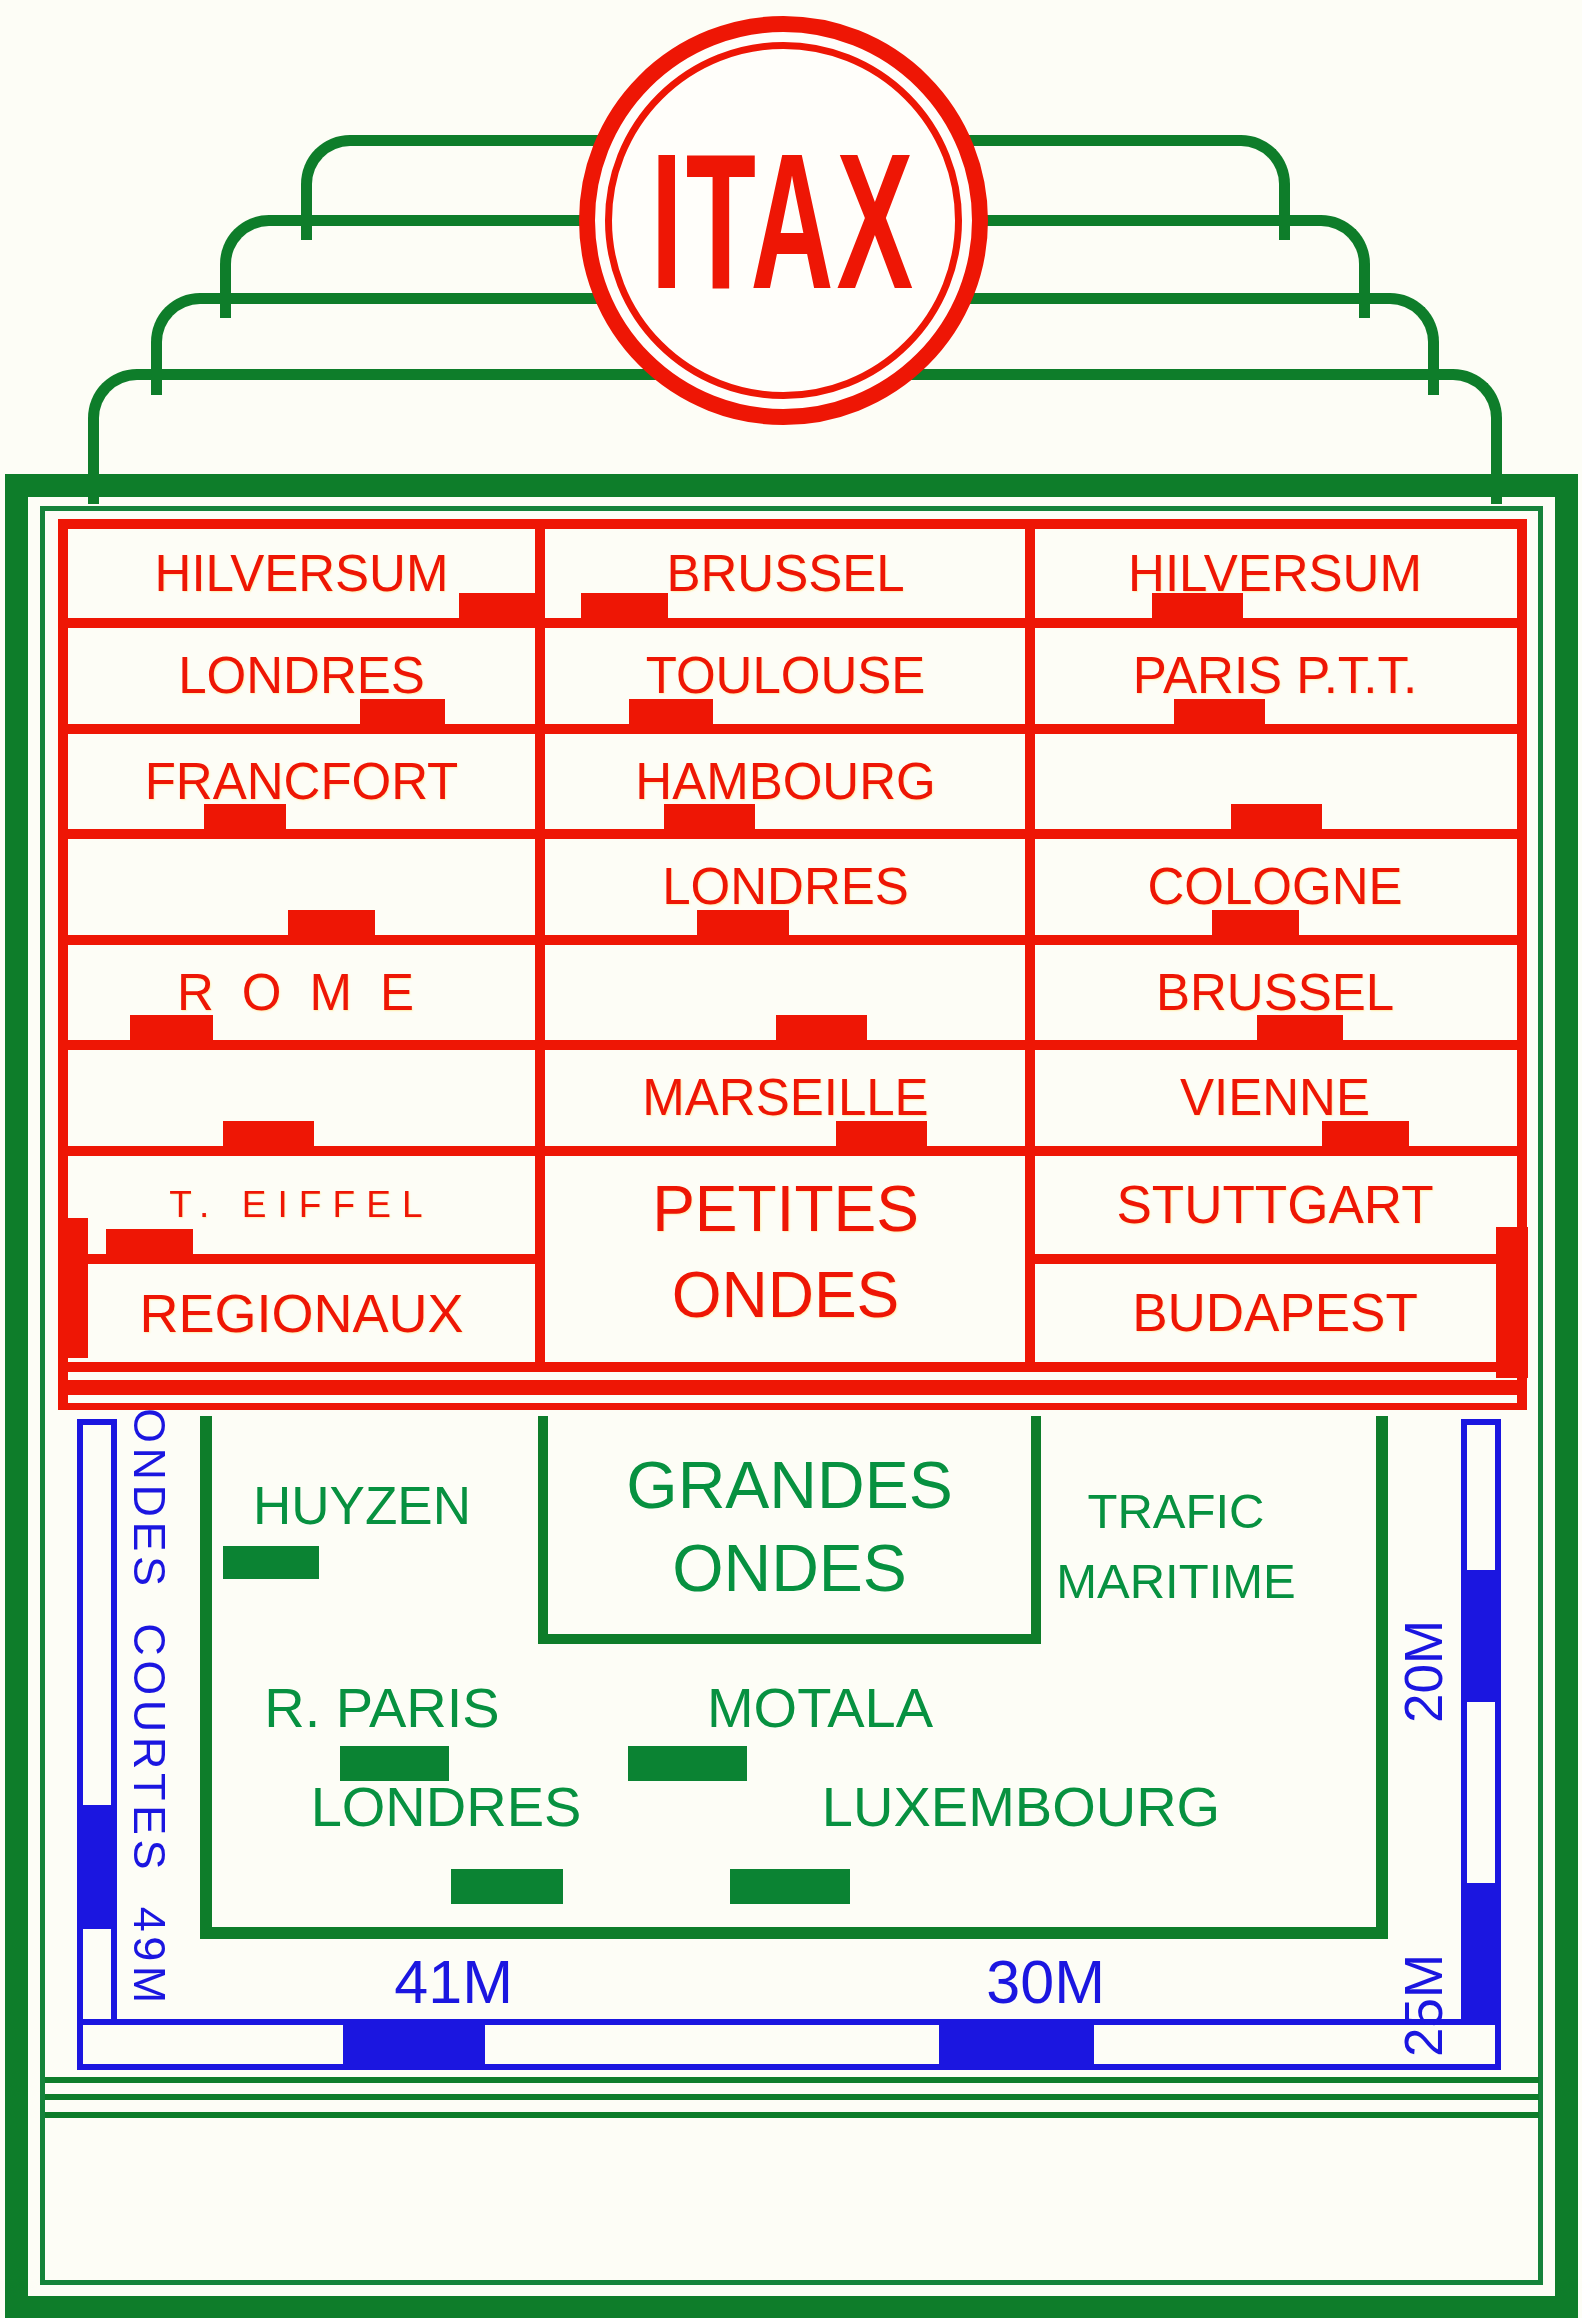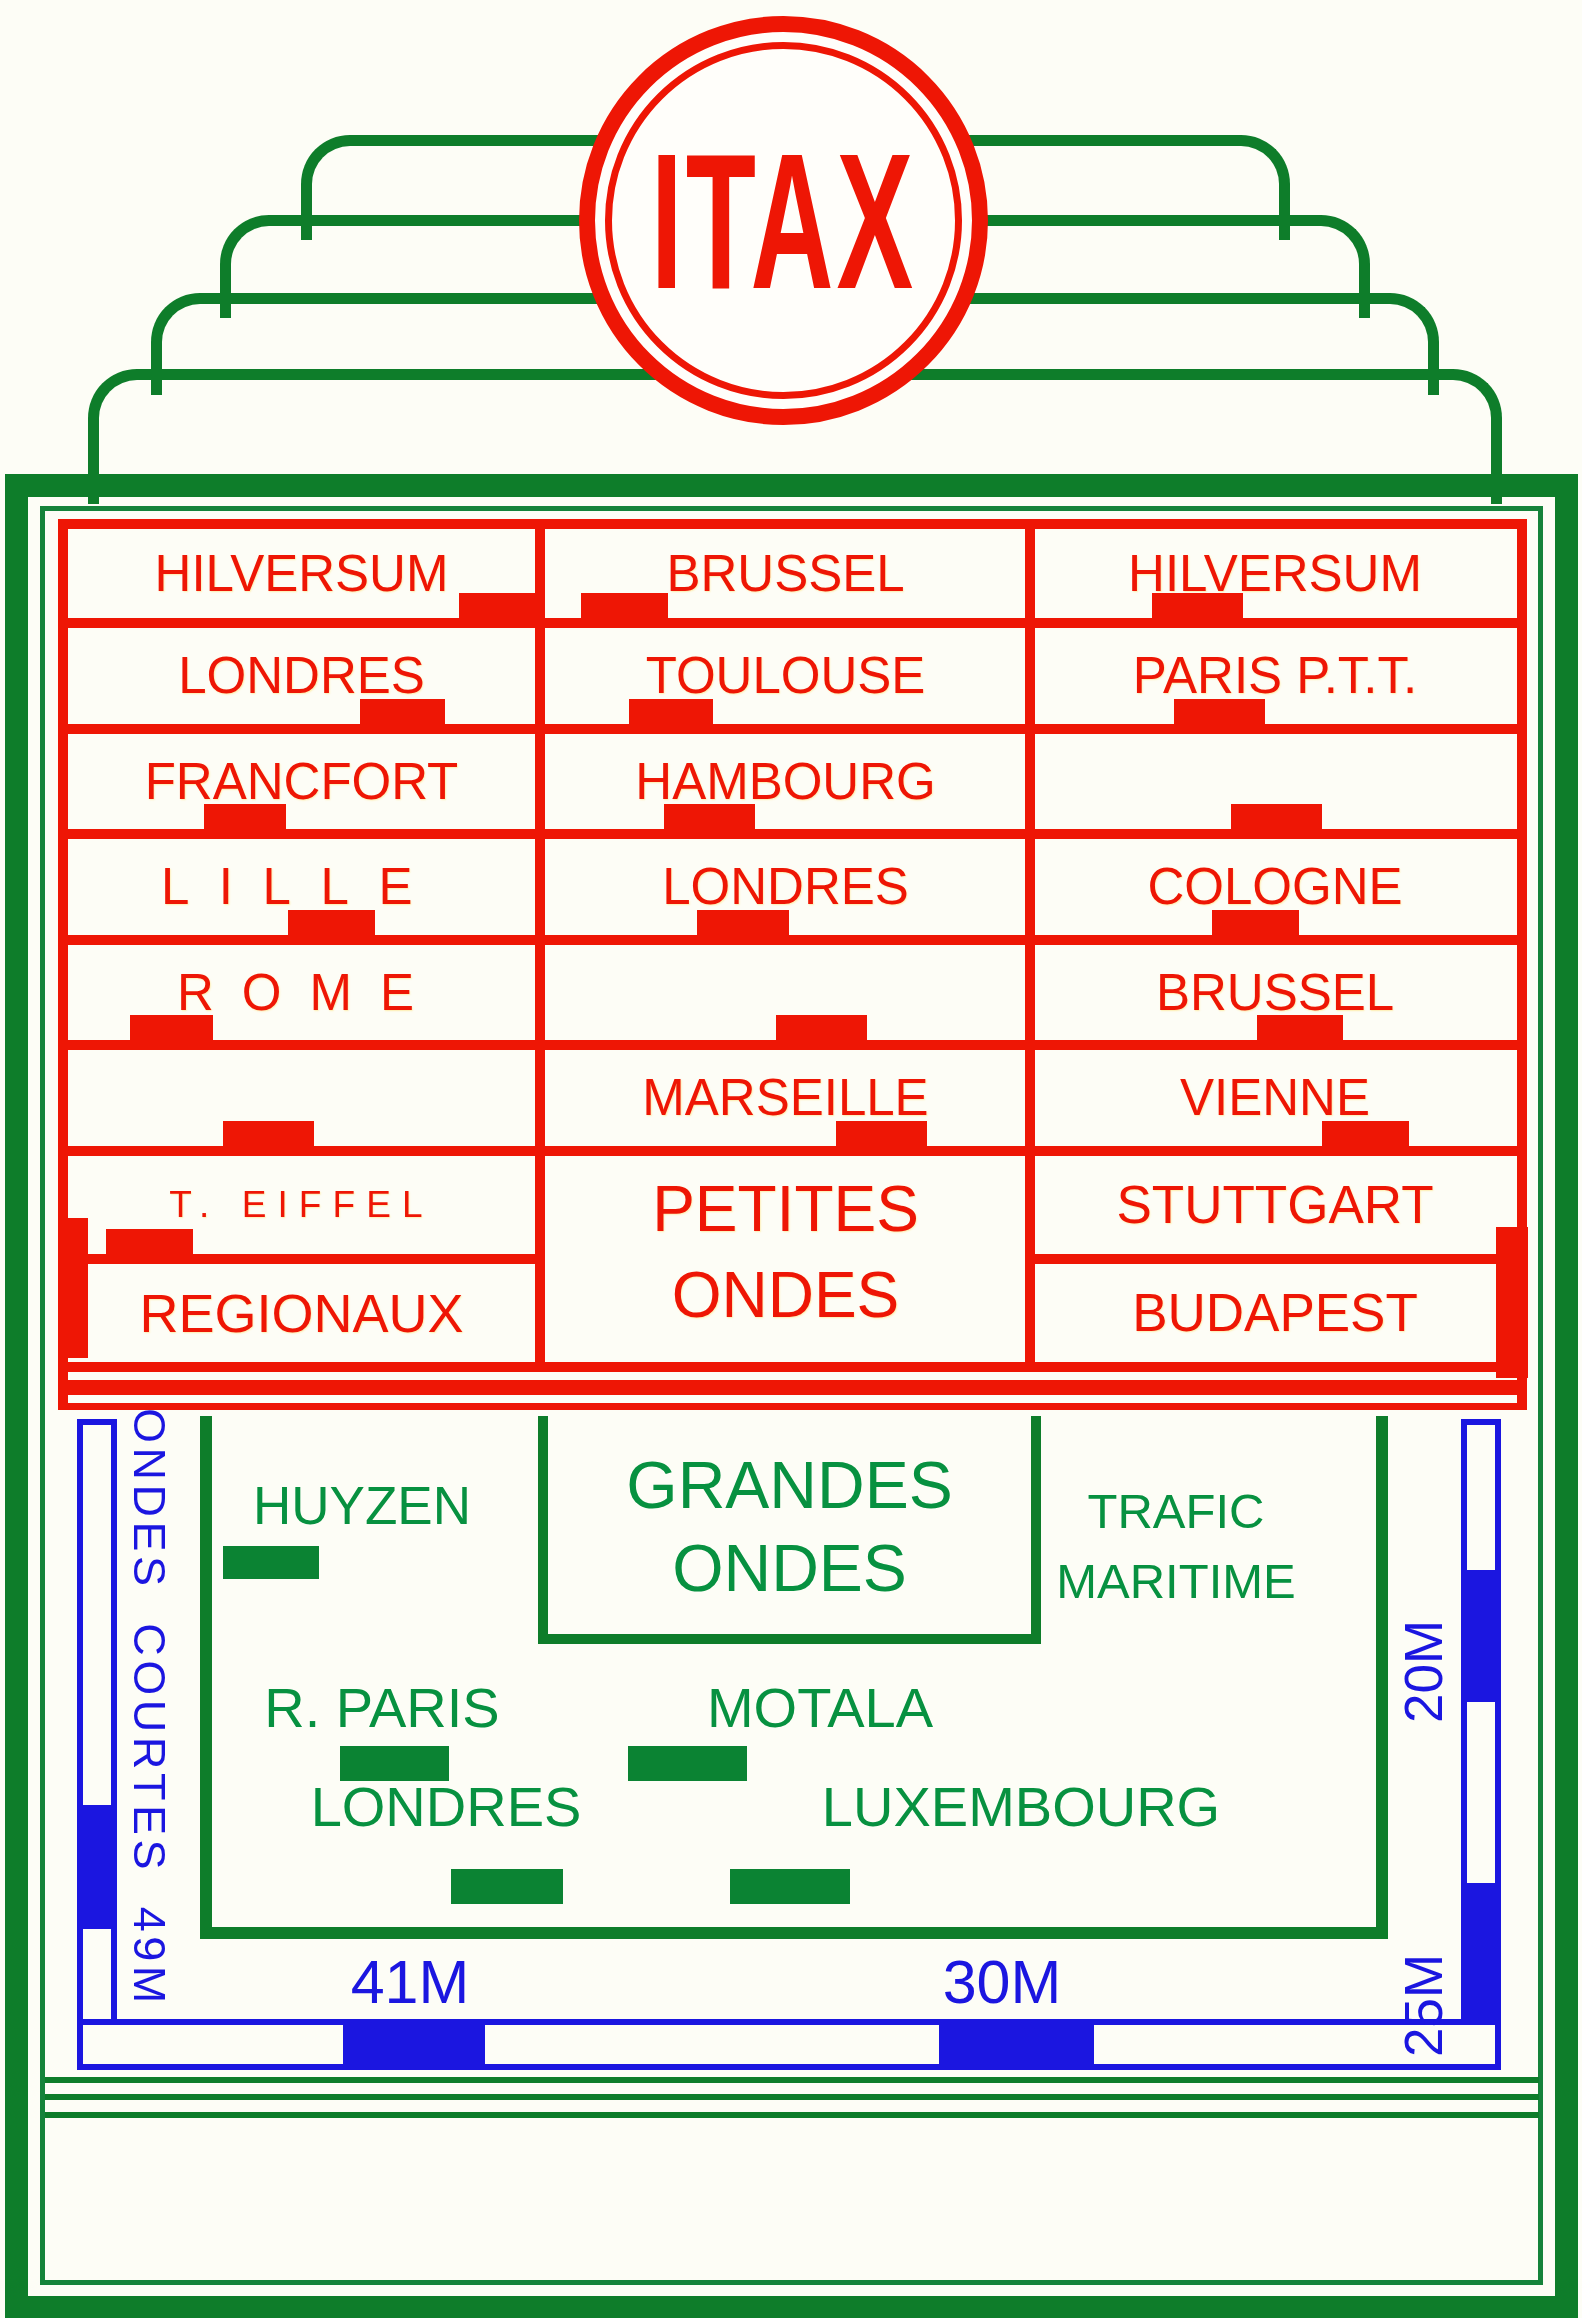--- a/index.html
+++ b/index.html
@@ -37,21 +37,21 @@
   }
   
   .rline{position:absolute;background:#ee1605;z-index:2;}
   .marker{position:absolute;background:#ee1605;z-index:3;}
   .gmarker{position:absolute;background:#0b8333;z-index:3;}
   .red-name{
     position:absolute;color:#ee1605;text-align:center;white-space:nowrap;z-index:2;
     text-shadow:0.8px 0.8px 1.6px rgba(255,220,90,0.45);
   }
   .green-name{position:absolute;color:#079140;text-align:center;z-index:3;}
-  .blue-label{position:absolute;color:#1b16e0;text-align:center;white-space:nowrap;z-index:3;}
+  .blue-label{position:absolute;color:#1b16e0;text-align:right;white-space:nowrap;z-index:3;}
   .rot-cw{transform-origin:top left;transform:rotate(90deg);text-align:left;}
   .rot-ccw{transform-origin:top left;transform:rotate(-90deg);text-align:left;}
   
   .green-box{position:absolute;border:12.4px solid #0e7d2a;border-top:none;box-sizing:border-box;z-index:2;}
   .gline{position:absolute;background:#0e7d2a;z-index:2;}
   
   .blue-tube{position:absolute;border:6.6px solid #1b16e0;background:#fdfdf6;box-sizing:border-box;z-index:2;}
   .blue-fill{position:absolute;background:#1b16e0;z-index:3;}
 </style>
 </head>
@@ -93,21 +93,20 @@
   <div class="red-name" style="left:545px;top:529px;width:481px;height:89px;line-height:89px;font-size:51px;">BRUSSEL</div>
   <div class="red-name" style="left:1035px;top:529px;width:480px;height:89px;line-height:89px;font-size:51px;">HILVERSUM</div>
 
   <div class="red-name" style="left:68px;top:628px;width:467px;height:96px;line-height:96px;font-size:51px;">LONDRES</div>
   <div class="red-name" style="left:545px;top:628px;width:481px;height:96px;line-height:96px;font-size:51px;">TOULOUSE</div>
   <div class="red-name" style="left:1035px;top:628px;width:480px;height:96px;line-height:96px;font-size:51px;">PARIS P.T.T.</div>
 
   <div class="red-name" style="left:68px;top:734px;width:467px;height:96px;line-height:96px;font-size:51px;">FRANCFORT</div>
   <div class="red-name" style="left:545px;top:734px;width:481px;height:96px;line-height:96px;font-size:51px;">HAMBOURG</div>
 
-  <div class="red-name" style="left:68px;top:839px;width:467px;height:96px;line-height:96px;font-size:51px;letter-spacing:0.58em;">LILLE</div>
   <div class="red-name" style="left:545px;top:839px;width:481px;height:96px;line-height:96px;font-size:51px;">LONDRES</div>
   <div class="red-name" style="left:1035px;top:839px;width:480px;height:96px;line-height:96px;font-size:51px;">COLOGNE</div>
 
   <div class="red-name" style="left:68px;top:945px;width:467px;height:96px;line-height:96px;font-size:51px;letter-spacing:0.55em;padding-left:8px;">ROME</div>
   <div class="red-name" style="left:1035px;top:945px;width:480px;height:96px;line-height:96px;font-size:51px;">BRUSSEL</div>
 
   <div class="red-name" style="left:545px;top:1050px;width:481px;height:96px;line-height:96px;font-size:51px;">MARSEILLE</div>
   <div class="red-name" style="left:1035px;top:1050px;width:480px;height:96px;line-height:96px;font-size:51px;">VIENNE</div>
 
   <div class="red-name" style="left:68px;top:1156px;width:467px;height:98px;line-height:98px;font-size:37px;letter-spacing:0.3em;">T. EIFFEL</div>

